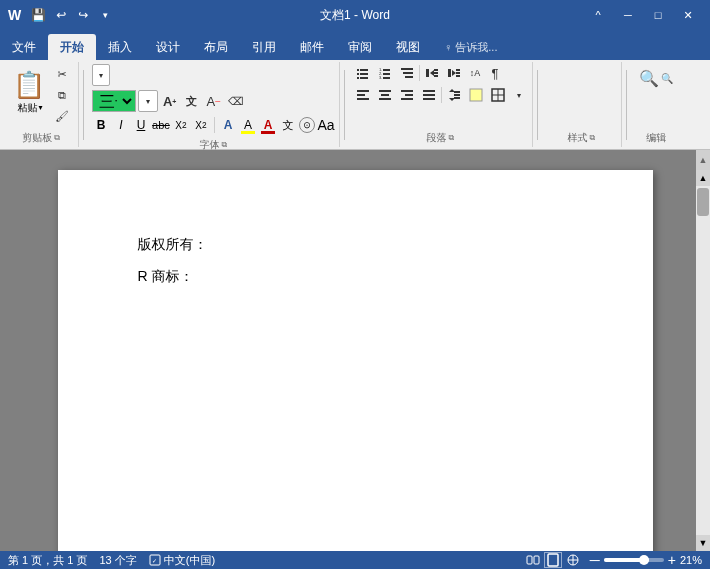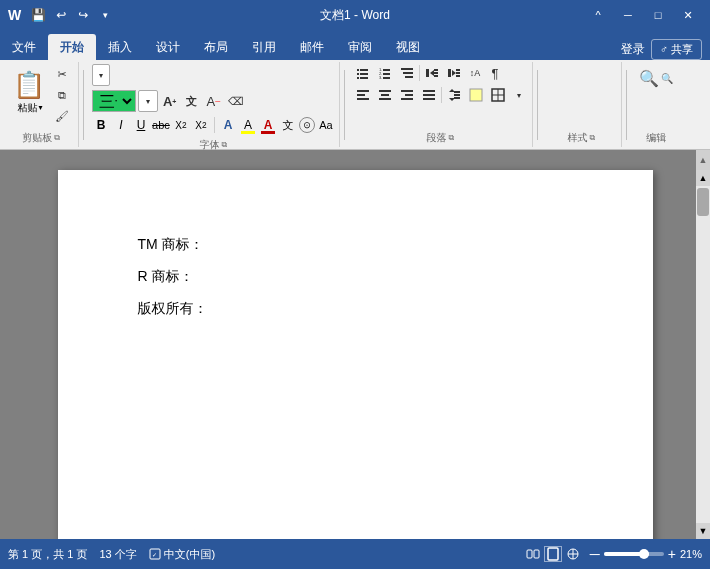--- a/index.html
+++ b/index.html
@@ -138,21 +138,21 @@
       background: white;
       box-shadow: 2px 2px 8px rgba(0,0,0,0.4);
       padding: 60px 80px;
       position: relative;
     }
     .doc-content { font-size: 14px; line-height: 2; color: #000; }
     .doc-content p { margin-bottom: 4px; }
 
     
     .status-bar {
-      height: 30px;
+      height: 18px;
       background: #2b579a;
       display: flex;
       align-items: center;
       padding: 0 8px;
       color: white;
       font-size: 11px;
       gap: 12px;
     }
     .status-right { margin-left: auto; display: flex; align-items: center; gap: 8px; }
     .view-btns { display: flex; gap: 2px; }
@@ -211,24 +211,21 @@
   <div class="ribbon-tabs-row">
     <div class="ribbon-tab">文件</div>
     <div class="ribbon-tab active">开始</div>
     <div class="ribbon-tab">插入</div>
     <div class="ribbon-tab">设计</div>
     <div class="ribbon-tab">布局</div>
     <div class="ribbon-tab">引用</div>
     <div class="ribbon-tab">邮件</div>
     <div class="ribbon-tab">审阅</div>
     <div class="ribbon-tab">视图</div>
-    <div style="margin-left:auto; display:flex; align-items:center; gap:6px; padding-right:8px;">
-      <div style="color:white;font-size:12px;cursor:pointer;">登录</div>
-      <div style="color:white;font-size:11px;cursor:pointer;border:1px solid rgba(255,255,255,0.5);padding:2px 8px;border-radius:3px;">♂ 共享</div>
-    </div>
+    <div class="ribbon-tab" style="font-size:11px;color:rgba(255,255,255,0.8);">♀ 告诉我...</div>
   </div>
 
   <div class="ribbon">
 
     <div class="ribbon-group" style="padding: 2px 6px;">
       <div class="ribbon-group-content">
         <div style="display:flex;gap:2px;">
           <div style="display:flex;flex-direction:column;align-items:center;cursor:pointer;border-radius:3px;padding:2px 4px;width:40px;height:56px;justify-content:center;">
             <div style="font-size:26px;">📋</div>
             <div style="display:flex;align-items:center;gap:1px;">
@@ -280,21 +277,21 @@
           <div class="format-btn" style="position:relative;font-size:12px;">
             A
             <div style="position:absolute;bottom:0;left:2px;right:2px;height:3px;background:yellow;"></div>
           </div>
           <div class="format-btn" style="position:relative;font-size:12px;font-weight:bold;color:#c00000;">
             A
             <div style="position:absolute;bottom:0;left:2px;right:2px;height:3px;background:#c00000;"></div>
           </div>
           <div class="format-btn" style="font-size:11px;">文</div>
           <div class="format-btn" style="font-size:11px;border:1px solid #888;border-radius:50%;width:16px;height:16px;font-size:9px;">⊙</div>
-          <div class="format-btn" style="font-size:11px;">Aa</div>
+          <div class="format-btn" style="font-size:14px;">Aa</div>
         </div>
       </div>
       <div class="ribbon-group-label">
         <span>字体</span>
         <span class="group-expand">⧉</span>
       </div>
     </div>
 
     <div class="ribbon-divider"></div>
 
@@ -438,23 +435,22 @@
 
   <div class="content-area">
 
     <div style="position:relative;flex:1;background:#808080;overflow:hidden;display:flex;flex-direction:column;">
 
       <div style="position:absolute;right:0;top:0;width:14px;height:20px;background:#d0d0d0;display:flex;align-items:center;justify-content:center;cursor:pointer;z-index:10;font-size:9px;color:#666;">▲</div>
 
       <div class="doc-scroll">
         <div class="doc-page">
           <div class="doc-content">
-            <p>TM 商标：</p>
+            <p>版权所有：</p>
             <p>R 商标：</p>
-            <p>版权所有：</p>
           </div>
 
           <div style="position:absolute;left:80px;top:188px;width:2px;height:16px;"></div>
         </div>
       </div>
 
       <div style="position:absolute;right:0;top:20px;bottom:0;width:14px;background:#e8e8e8;display:flex;flex-direction:column;align-items:center;">
         <div style="width:14px;height:16px;display:flex;align-items:center;justify-content:center;font-size:9px;cursor:pointer;background:#d4d4d4;">▲</div>
         <div style="width:12px;height:28px;background:#a8a8a8;border-radius:3px;margin:2px 1px;cursor:pointer;"></div>
         <div style="flex:1;"></div>

